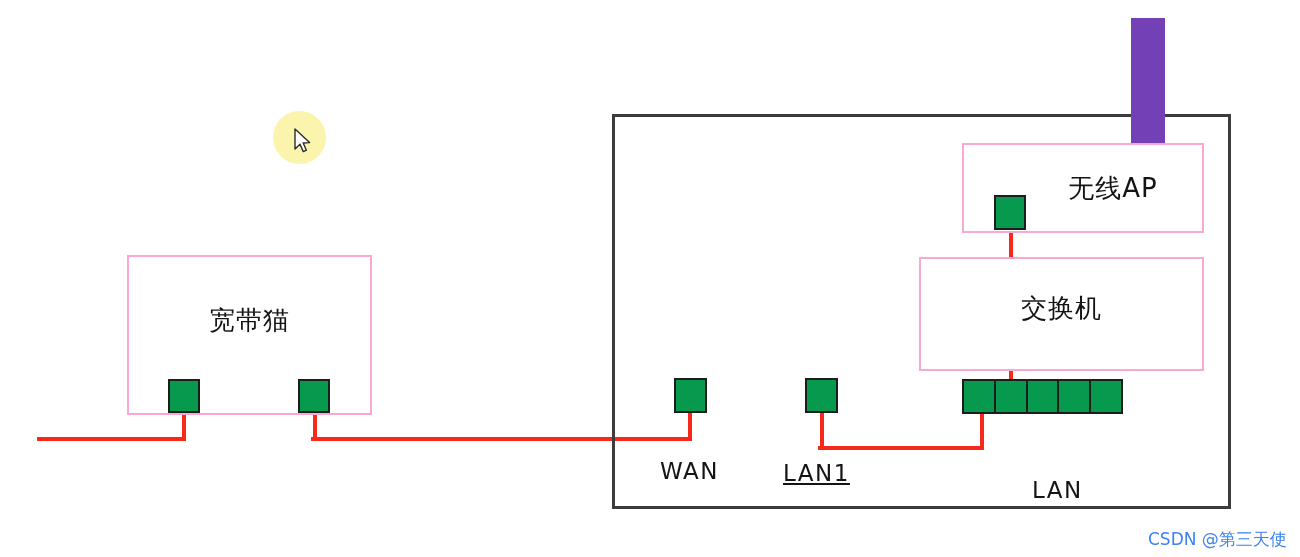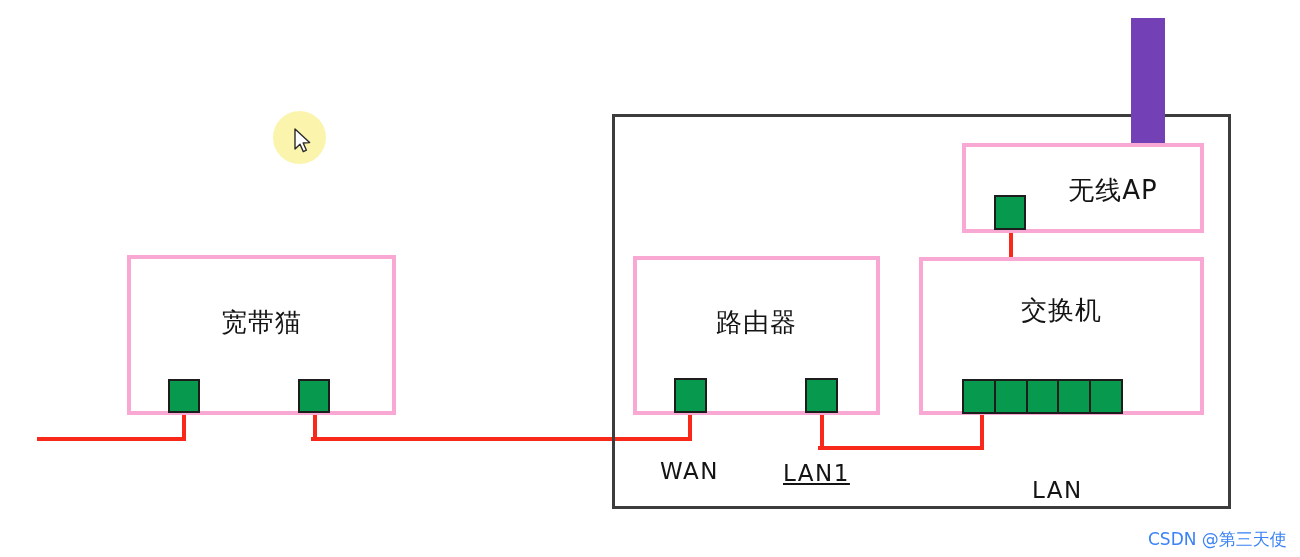--- a/index.html
+++ b/index.html
@@ -17,21 +17,21 @@
     height: 557px;
     background: #ffffff;
     overflow: hidden;
   }
 
   
   .device-box {
     position: absolute;
     box-sizing: border-box;
     background: #ffffff;
-    border: 4px solid #f9a8d4;
+    border: 2px solid #f9a8d4;
   }
   .outer-box {
     position: absolute;
     box-sizing: border-box;
     background: transparent;
     border: 3px solid #3c3c3c;
   }
   .device-label {
     position: absolute;
     left: 0;
@@ -129,35 +129,32 @@
   <div class="cable-v" style="left:820px; top:408px; height:42px;"></div>
   <div class="cable-h" style="left:818px; top:446px; width:166px;"></div>
   <div class="cable-v" style="left:980px; top:400px; height:48px;"></div>
 
   <div class="cable-v" style="left:1009px; top:212px; height:178px;"></div>
 
   <div class="outer-box" style="left:612px; top:114px; width:619px; height:395px;"></div>
 
   <div class="antenna" style="left:1131px; top:18px; width:34px; height:126px;"></div>
 
-  <div class="device-box" style="left:127px; top:255px; width:269px; height:160px;">
+  <div class="device-box" style="left:127px; top:255px; width:245px; height:160px;">
     <div class="device-label" style="top:46px;">宽带猫</div>
   </div>
   <div class="port" style="left:168px; top:379px; width:32px; height:34px;"></div>
   <div class="port" style="left:298px; top:379px; width:32px; height:34px;"></div>
 
-  <div class="device-box" style="left:633px; top:256px; width:247px; height:159px;">
-    <div class="device-label" style="top:45px;">路由器</div>
-  </div>
   <div class="port" style="left:674px; top:378px; width:33px; height:35px;"></div>
   <div class="port" style="left:805px; top:378px; width:33px; height:35px;"></div>
   <div class="port-caption" style="left:660px; top:458px;">WAN</div>
   <div class="port-caption" style="left:783px; top:460px;text-decoration:underline;">LAN1</div>
 
-  <div class="device-box" style="left:919px; top:257px; width:285px; height:158px;">
+  <div class="device-box" style="left:919px; top:257px; width:285px; height:114px;">
     <div class="device-label" style="top:32px;">交换机</div>
   </div>
   <div class="port-strip" style="left:962px; top:379px; width:161px; height:35px;">
     <div class="port-cell"></div>
     <div class="port-cell"></div>
     <div class="port-cell"></div>
     <div class="port-cell"></div>
     <div class="port-cell"></div>
   </div>
   <div class="port-caption" style="left:1032px; top:441px;margin-top:36px;">LAN</div>

